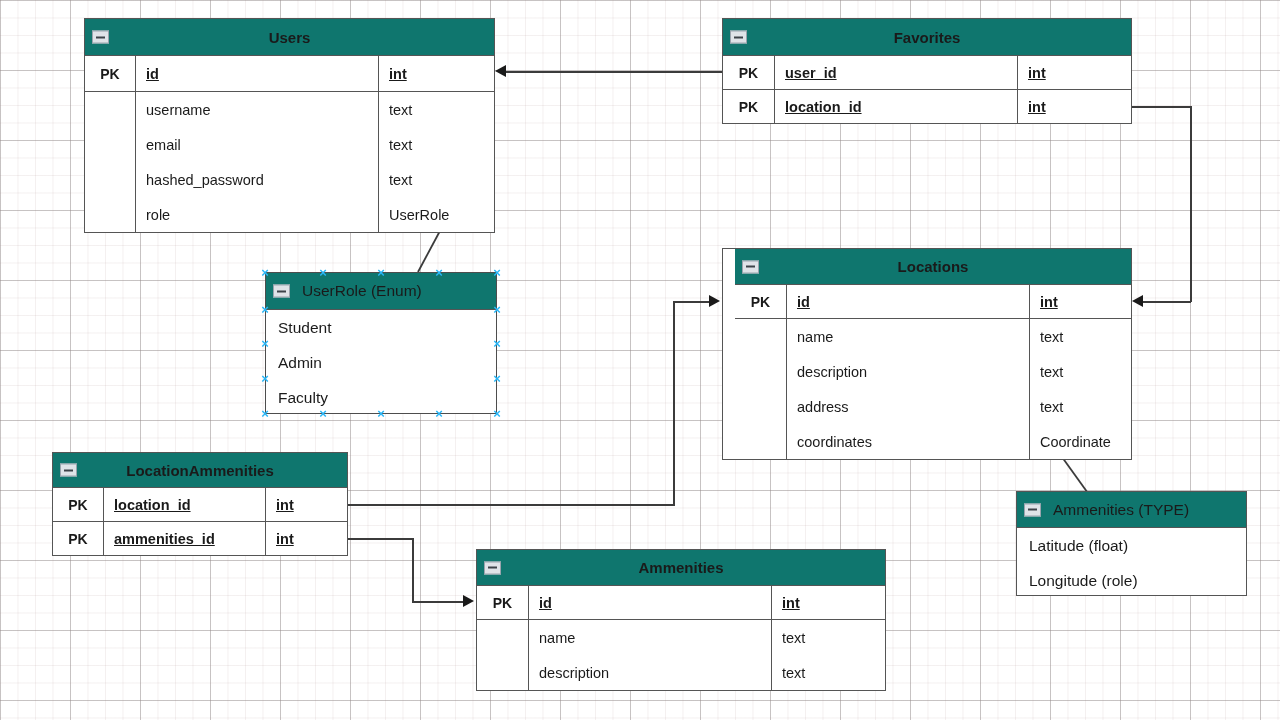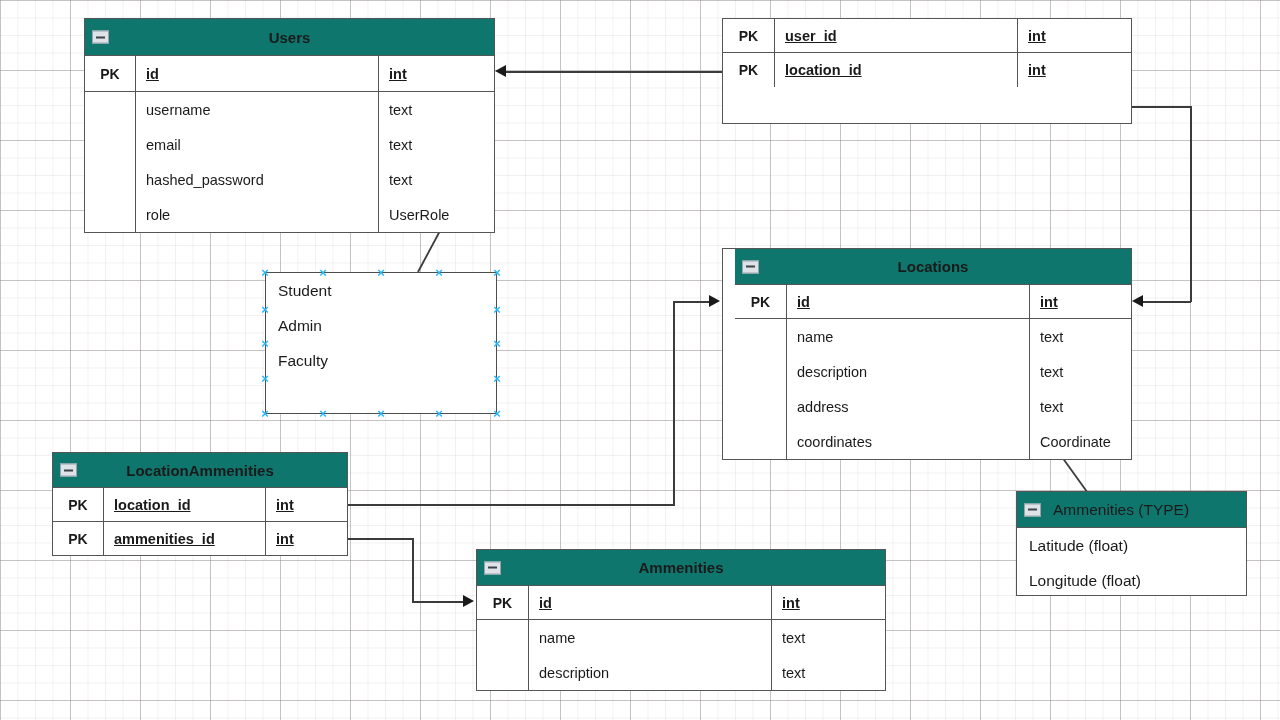--- a/index.html
+++ b/index.html
@@ -207,20 +207,24 @@
       </div>
       <div class="row">
         <div class="cell pk" style="width:51px;"></div>
         <div class="cell name" style="width:243px;">role</div>
         <div class="cell" style="flex:1;">UserRole</div>
       </div>
     </div>
   </div>
 
   <div class="entity" style="left:722px; top:18px; width:410px; height:106px;">
+    <div class="ent-title">
+      <span class="collapse-icon"></span>
+      <span>Favorites</span>
+    </div>
     <div class="row key" style="height:34px;">
       <div class="cell pk" style="width:52px;">PK</div>
       <div class="cell name u" style="width:243px;">user_id</div>
       <div class="cell u" style="flex:1;">int</div>
     </div>
     <div class="row" style="height:34px;">
       <div class="cell pk" style="width:52px;">PK</div>
       <div class="cell name u" style="width:243px;">location_id</div>
       <div class="cell u" style="flex:1;">int</div>
     </div>
@@ -295,20 +299,24 @@
       </div>
       <div class="row">
         <div class="cell pk" style="width:52px;"></div>
         <div class="cell name" style="width:243px;">description</div>
         <div class="cell" style="flex:1;">text</div>
       </div>
     </div>
   </div>
 
   <div class="entity selected-outline" style="left:265px; top:272px; width:232px; height:142px;">
+    <div class="ent-title left" style="height:37px;">
+      <span class="collapse-icon"></span>
+      <span>UserRole (Enum)</span>
+    </div>
     <div class="listrow">Student</div>
     <div class="listrow">Admin</div>
     <div class="listrow">Faculty</div>
   </div>
 
   <div class="sel-handle" style="left:265px; top:272px;"></div>
   <div class="sel-handle" style="left:323px; top:272px;"></div>
   <div class="sel-handle" style="left:381px; top:272px;"></div>
   <div class="sel-handle" style="left:439px; top:272px;"></div>
   <div class="sel-handle" style="left:497px; top:272px;"></div>
@@ -325,16 +333,16 @@
   <div class="sel-handle" style="left:381px; top:413px;"></div>
   <div class="sel-handle" style="left:439px; top:413px;"></div>
   <div class="sel-handle" style="left:497px; top:413px;"></div>
 
   <div class="entity" style="left:1016px; top:491px; width:231px; height:105px;">
     <div class="ent-title left" style="height:36px;">
       <span class="collapse-icon"></span>
       <span>Ammenities (TYPE)</span>
     </div>
     <div class="listrow">Latitude (float)</div>
-    <div class="listrow">Longitude (float)</div>
+    <div class="listrow">Longitude (role)</div>
   </div>
 
 </div>
 
 </body></html>

